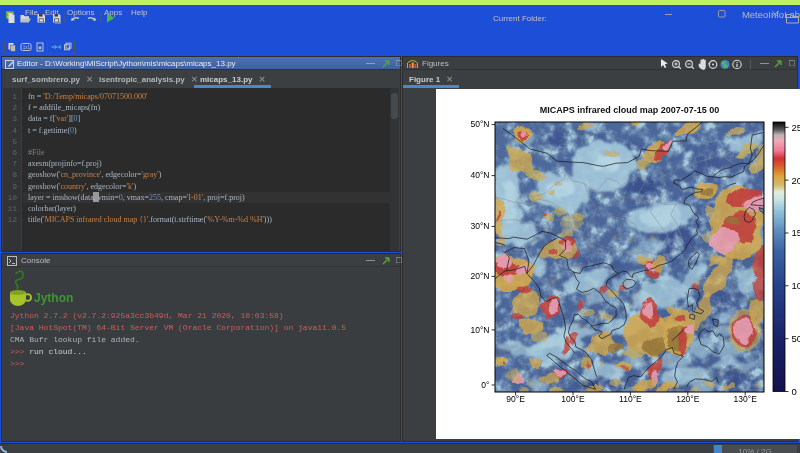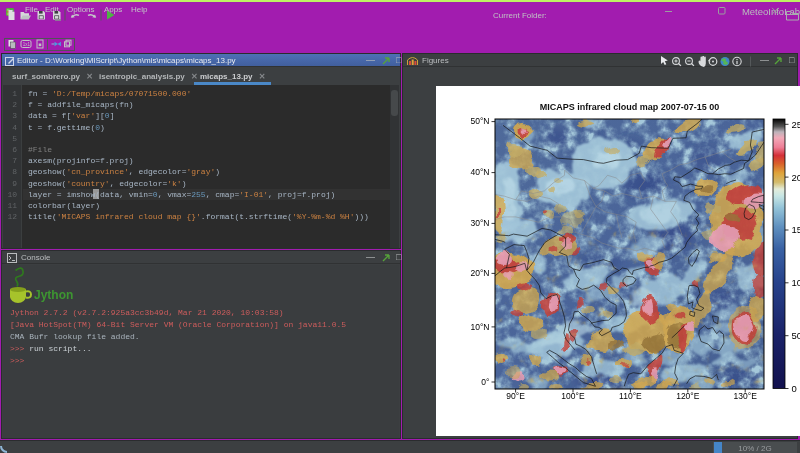--- a/index.html
+++ b/index.html
@@ -1,18 +1,18 @@
 <!DOCTYPE html>
 <html><head>
 <meta charset="utf-8">
 <style>
 * { margin:0; padding:0; box-sizing:border-box; }
 html,body { width:800px; height:453px; overflow:hidden; background:#1e2021; }
 body { font-family:"Liberation Sans", sans-serif; position:relative; }
-#win { position:absolute; left:0; top:0; width:800px; height:453px; background:#a21caf; border-top:2px solid #bef264; }
+#win { position:absolute; left:0; top:0; width:800px; height:453px; background:#1d4ed8; border-top:5px solid #bef264; }
 .abs { position:absolute; }
 
 
 #menubar { position:absolute; left:0; top:1px; width:800px; height:15px; color:#c3c6c8; font-size:8px; }
 #menubar .mi { position:absolute; top:2px; }
 #title { position:absolute; top:3px; left:0; width:800px; text-align:right; color:#b9bcbe; font-size:9.5px; }
 
 
 #toolbar1 { position:absolute; left:0; top:4px; width:641px; height:18px; }
 #cfLabel { position:absolute; left:493px; top:5px; color:#bfc2c4; font-size:8px; }
@@ -28,21 +28,21 @@
 .phead.active { background:linear-gradient(#4d70b5,#415f9e); color:#e8eaee;padding-left:44px; }
 .pctrl { position:absolute; top:0; height:13px; font-size:9px; line-height:12px; color:#b9bcbe; }
 .tabs { position:absolute; left:0; right:0; top:14px; height:17px; background:#3c3f41; color:#b4b7b9; font-size:8px; }
 .tab { position:absolute; top:0; height:17px; line-height:17px;font-weight:bold; }
 .tab .x { color:#84878a; margin-left:4px; font-size:8px; }
 .tab.sel { border-bottom:3px solid #4a88c7; color:#ccced0; }
 
 
 #code { position:absolute; left:1px; right:1px; top:31px; bottom:0; background:#2b2b2b; font-family:"Liberation Mono", monospace; font-size:8px; line-height:11.2px; }
 #gutter { position:absolute; left:0; top:0; bottom:0; width:19px; background:#313335; border-right:1px solid #3b3e3f; color:#606366; text-align:right; padding:3px 4px 0 0; }
-#src { position:absolute; left:25px; top:3px; right:0; white-space:pre; color:#a9b7c6; }
+#src { position:absolute; left:25px; top:3px; right:0; white-space:pre; color:#a9b7c6;font-family:Liberation Serif, serif; }
 #src .s { color:#cc8242; }
 #src .n { color:#6897bb; }
 #src .c { color:#808080; }
 #curline { position:absolute; left:20px; right:0; height:11.2px; background:#323232; }
 #caret { position:absolute; width:6px; height:10px; background:#aaa; opacity:0.85; }
 
 
 #conbody { position:absolute; left:1px; right:1px; top:14px; bottom:0; background:#3a3d3f; font-family:"Liberation Mono", monospace; font-size:8px; color:#aab4bd; }
 #conbody .r { color:#cd5c5c; }
 .conline { position:absolute; left:7px; white-space:pre; }
@@ -193,21 +193,21 @@
         <path d="M9.5 4.5 q6.5 -5 7.5 0.5 q1 4.5 -4.5 5.5 q-4.5 1 -2 4.5 q2.2 3.2 0.5 5.5" fill="none" stroke="#2f7a1e" stroke-width="1.7"></path>
         <ellipse cx="12" cy="30" rx="8" ry="7" fill="#a6c32b"></ellipse>
         <rect x="4" y="23" width="16" height="8.5" fill="#a6c32b"></rect>
         <ellipse cx="12" cy="23.5" rx="8" ry="2.6" fill="#85a01c"></ellipse>
         <path d="M20 25.5 q5 -1 5 3 q0 4 -5 3" fill="none" stroke="#a6c32b" stroke-width="2"></path>
         <text x="28" y="32.5" font-family="Liberation Sans" font-weight="bold" font-size="12" fill="#3d9631">Jython</text>
       </svg>
       <div class="conline r" style="top:43px">Jython 2.7.2 (v2.7.2:925a3cc3b49d, Mar 21 2020, 10:03:58)</div>
       <div class="conline r" style="top:55px">[Java HotSpot(TM) 64-Bit Server VM (Oracle Corporation)] on java11.0.5</div>
       <div class="conline" style="top:67px">CMA Bufr lookup file added.</div>
-      <div class="conline" style="top:79px"><span class="r">&gt;&gt;&gt; </span><span style="color:#ccd2d6">run script...</span></div>
+      <div class="conline" style="top:79px"><span class="r">&gt;&gt;&gt; </span><span style="color:#ccd2d6">run cloud...</span></div>
       <div class="conline r" style="top:91px">&gt;&gt;&gt;</div>
     </div>
   </div>
 
   <div class="panel" id="figures" style="left:402px;top:51px;width:396px;height:386px">
     <div class="phead">
       <svg class="abs" style="left:4px;top:2px" width="11" height="10" viewBox="0 0 11 10">
         <path d="M0.5 9 v-5 q5 -5 10 0 v5" fill="none" stroke="#caa23a" stroke-width="1"></path>
         <rect x="2" y="5" width="2" height="4" fill="#d84b3c"></rect>
         <rect x="4.7" y="3.5" width="2" height="5.5" fill="#e0a33a"></rect>
@@ -232,20 +232,23 @@
         <circle cx="78" cy="5.5" r="4.2" fill="none" stroke="#d8dadc" stroke-width="1.1"></circle>
           <rect x="77.4" y="3" width="1.2" height="1.2" fill="#d8dadc"></rect>
           <rect x="77.4" y="5" width="1.2" height="3.2" fill="#d8dadc"></rect>
           <rect x="91" y="0.5" width="1" height="10" fill="#55595b"></rect>
       </svg>
       <span class="pctrl" style="left:357px">—</span>
       <svg class="abs" style="left:371px;top:3px" width="8" height="8" viewBox="0 0 8 8">
           <path d="M1 7 L7 1 M7 1 h-4 M7 1 v4" stroke="#56a33a" stroke-width="1.4" fill="none"></path>
         </svg>
       <span class="pctrl" style="left:386px;font-size:9px">□</span>
+    </div>
+    <div class="tabs">
+      <div class="tab sel" style="left:0px;padding:0 6px">Figure 1 <span class="x">✕</span></div>
     </div>
     <div id="figwhite">
       <div id="figtitle">MICAPS infrared cloud map 2007-07-15 00</div>
 
       <svg class="abs" id="plot" style="left:0;top:0" width="387" height="354" viewBox="0 0 387 354">
 <defs>
   <clipPath id="mclip">
               <rect x="0" y="0" width="269" height="270"></rect>
             </clipPath>
   <filter id="b1" x="-60%" y="-60%" width="220%" height="220%">

